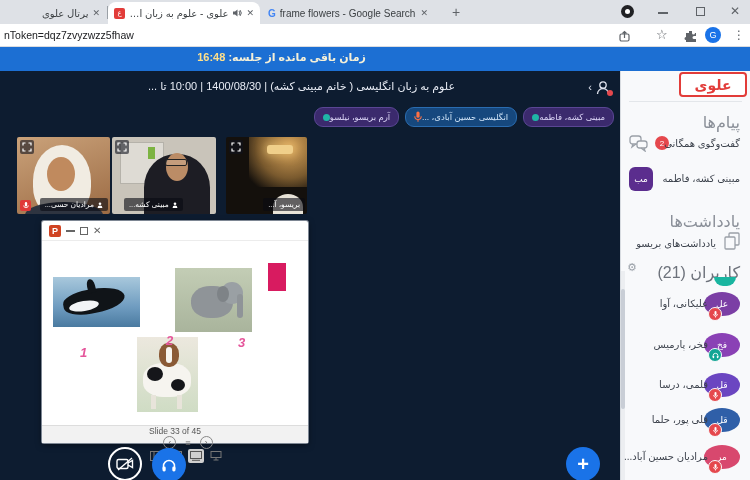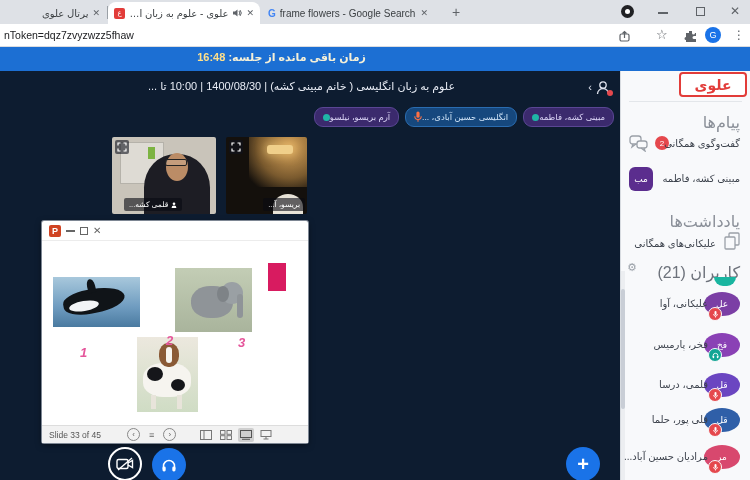--- a/index.html
+++ b/index.html
@@ -25,21 +25,21 @@
   .dot-presence{width:7px;height:7px;border-radius:50%;background:#1fb6a6;}
   .pill-name{direction:rtl;}
   
   .feed{position:absolute;top:66px;height:77px;border-radius:2px;overflow:hidden;}
   .expand-btn{position:absolute;top:3px;left:3px;width:14px;height:14px;background:rgba(15,18,30,.6);border-radius:2px;display:flex;align-items:center;justify-content:center;}
   .feed-label{position:absolute;bottom:3px;display:flex;direction:rtl;align-items:center;gap:3px;background:rgba(8,10,18,.6);color:#fff;font-size:7.5px;padding:2px 5px;border-radius:2px;white-space:nowrap;}
   
   #ppt{position:absolute;left:42px;top:150px;width:266px;height:222px;background:#fff;border-radius:2px;box-shadow:0 0 0 1px #7e8794,0 2px 6px rgba(0,0,0,.5);}
   #ppt-titlebar{position:absolute;left:0;top:0;right:0;height:20px;display:flex;align-items:center;gap:5px;padding:0 7px;border-bottom:1px solid #ececec;box-sizing:border-box;}
   #ppt-title{flex:1;font-size:9px;color:#555;white-space:nowrap;overflow:hidden;}
-  #ppt-statusbar{position:absolute;left:0;bottom:0;right:0;height:18px;background:#f2f2f2;border-top:1px solid #ddd;display:flex;align-items:center;padding:0 7px;box-sizing:border-box;font-size:8.5px;color:#555;}
+  #ppt-statusbar{position:absolute;left:0;bottom:0;right:0;height:18px;background:#f2f2f2;border-top:1px solid #ddd;display:flex;align-items:center;padding:0 7px;box-sizing:border-box;font-size:8.5px;color:#555;flex-direction:column;}
   .nav-circ{width:11px;height:11px;border:1px solid #888;border-radius:50%;font-size:8px;color:#666;display:flex;align-items:center;justify-content:center;line-height:1;}
   .view-ico{width:16px;height:14px;display:flex;align-items:center;justify-content:center;border-radius:2px;}
   .slide-num{position:absolute;font-size:13px;font-weight:bold;color:#e5569b;font-style:italic;}
   
   .round-btn{position:absolute;width:34px;height:34px;border-radius:50%;display:flex;align-items:center;justify-content:center;box-sizing:border-box;}
   
   #sidebar{position:absolute;left:620px;top:71px;width:130px;height:409px;background:#f8f9fb;border-left:1px solid #d8dce1;box-sizing:border-box;}
   .sb-header{position:absolute;right:10px;font-size:16px;color:#8a8f98;direction:rtl;}
   .sb-text{font-size:10px;color:#3d434d;direction:rtl;white-space:nowrap;}
   .user-row{position:absolute;left:0;right:0;height:30px;}
@@ -136,38 +136,61 @@
             <line x1="5" y1="10" x2="5" y2="13" stroke="#ff7043" stroke-width="1.3"></line>
           </svg>
         <span class="pill-name">انگلیسی حسین آبادی، ...</span>
       </div>
       <div class="pill purple">
         <span class="dot-presence"></span>
         <span class="pill-name">آرم بریسو، نیلسو</span>
       </div>
     </div>
 
+    <div class="feed" style="left:17px;width:93px;background:linear-gradient(160deg,#caa27a,#9c6b44);">
+      <div style="position:absolute;left:16px;top:8px;width:58px;height:72px;background:#f1ece2;border-radius:50% 50% 42% 42%;"></div>
+      <div style="position:absolute;left:30px;top:20px;width:28px;height:34px;background:#c08a5e;border-radius:50%;"></div>
+      <div style="position:absolute;left:8px;bottom:-14px;width:78px;height:26px;background:#2e3440;border-radius:50% 50% 0 0;"></div>
+      <div class="expand-btn">
+        <svg width="10" height="10" viewBox="0 0 10 10">
+            <path d="M1 3.5 V1 H3.5 M6.5 1 H9 V3.5 M9 6.5 V9 H6.5 M3.5 9 H1 V6.5" stroke="#fff" stroke-width="1.2" fill="none"></path>
+          </svg>
+      </div>
+      <div style="position:absolute;left:3px;bottom:3px;width:11px;height:11px;background:#e03a3a;border-radius:2px;display:flex;align-items:center;justify-content:center;">
+        <svg width="6" height="8" viewBox="0 0 10 14">
+            <rect x="3" y="0" width="4" height="8" rx="2" fill="#fff"></rect>
+            <path d="M1 6 a4 4 0 0 0 8 0" stroke="#fff" stroke-width="1.5" fill="none"></path>
+          </svg>
+      </div>
+      <div class="feed-label" style="right:2px;">
+        <svg width="6" height="6" viewBox="0 0 10 10">
+            <circle cx="5" cy="3" r="2.2" fill="#fff"></circle>
+            <path d="M1 10 a4 4 0 0 1 8 0" fill="#fff"></path>
+          </svg>
+        <span>مرادیان حسی...</span>
+      </div>
+    </div>
 
     <div class="feed" style="left:112px;width:104px;background:#c9c4ba;">
       <div style="position:absolute;left:8px;top:5px;width:42px;height:40px;background:#dedbd4;border:1px solid #b5b2aa;"></div>
       <div style="position:absolute;left:36px;top:10px;width:7px;height:12px;background:#7cb342;"></div>
       <div style="position:absolute;right:6px;bottom:-10px;width:66px;height:70px;background:#1d1d24;border-radius:48% 48% 0 0;"></div>
       <div style="position:absolute;right:28px;top:16px;width:22px;height:28px;background:#bb8c66;border-radius:50%;"></div>
       <div style="position:absolute;right:29px;top:22px;width:20px;height:5px;border:1px solid #222;border-radius:2px;background:rgba(255,255,255,.15);"></div>
       <div class="expand-btn">
         <svg width="10" height="10" viewBox="0 0 10 10">
             <path d="M1 3.5 V1 H3.5 M6.5 1 H9 V3.5 M9 6.5 V9 H6.5 M3.5 9 H1 V6.5" stroke="#fff" stroke-width="1.2" fill="none"></path>
           </svg>
       </div>
       <div class="feed-label" style="left:12px;">
         <svg width="6" height="6" viewBox="0 0 10 10">
             <circle cx="5" cy="3" r="2.2" fill="#fff"></circle>
             <path d="M1 10 a4 4 0 0 1 8 0" fill="#fff"></path>
           </svg>
-        <span>قلمی کشه...</span>
+        <span>مبینی کشه...</span>
       </div>
     </div>
 
     <div class="feed" style="left:226px;width:81px;background:#14100c;">
       <div style="position:absolute;right:0;top:0;width:58px;height:50px;background:radial-gradient(ellipse at 70% 20%,#d9a45a 0%,#7a5a2e 55%,#14100c 90%);"></div>
       <div style="position:absolute;right:14px;top:8px;width:26px;height:9px;background:#f0cf8a;border-radius:3px;box-shadow:0 0 8px 3px rgba(240,200,120,.5);"></div>
       <div style="position:absolute;right:4px;bottom:-6px;width:30px;height:26px;background:#e8e2d6;border-radius:50% 50% 0 0;"></div>
       <div class="expand-btn">
         <svg width="10" height="10" viewBox="0 0 10 10">
             <path d="M1 3.5 V1 H3.5 M6.5 1 H9 V3.5 M9 6.5 V9 H6.5 M3.5 9 H1 V6.5" stroke="#fff" stroke-width="1.2" fill="none"></path>
@@ -299,21 +322,21 @@
 
     <div class="sb-header" style="top:141px;">یادداشت‌ها</div>
 
     <div style="position:absolute;top:160px;left:0;right:0;height:26px;">
       <span style="position:absolute;right:10px;top:1px;">
         <svg width="16" height="18" viewBox="0 0 16 18">
             <rect x="5" y="1" width="10" height="12" rx="1" fill="none" stroke="#9aa0a8" stroke-width="1.3"></rect>
             <rect x="1" y="5" width="10" height="12" rx="1" fill="#f8f9fb" stroke="#9aa0a8" stroke-width="1.3"></rect>
           </svg>
       </span>
-      <span class="sb-text" style="position:absolute;right:34px;top:7px;">علیکانی‌های همگانی</span>
+      <span class="sb-text" style="position:absolute;right:34px;top:7px;">یادداشت‌های بریسو</span>
     </div>
 
     <div class="sb-header" style="top:192px;color:#6d727b;">کاربران (21)</div>
     <span style="position:absolute;left:6px;top:190px;font-size:11px;color:#9aa0a8;">⚙</span>
 
     <div style="position:absolute;top:206px;right:14px;width:22px;height:9px;border-radius:0 0 11px 11px;background:#19b5a0;"></div>
 
     <div style="position:absolute;left:0;top:200px;width:4px;height:209px;background:#eceef1;">
       <div style="position:absolute;left:0;top:18px;width:4px;height:120px;background:#c9ced6;border-radius:2px;"></div>
     </div>

